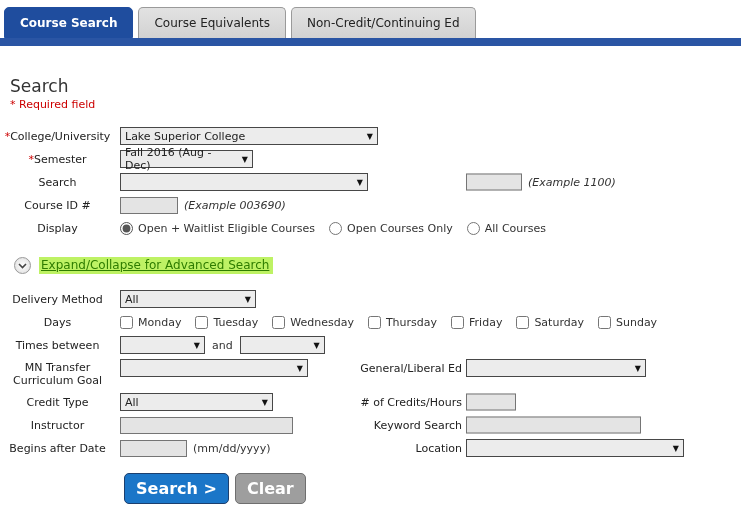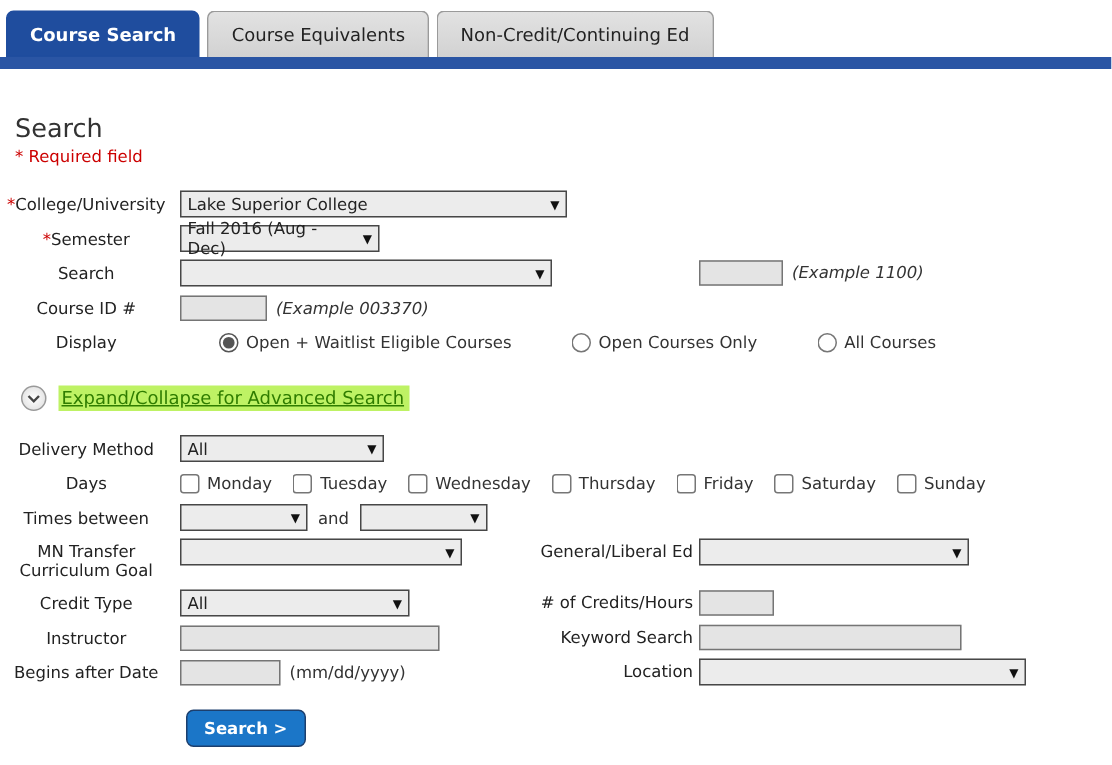--- a/index.html
+++ b/index.html
@@ -75,21 +75,21 @@
     color: #2f7d00; text-decoration: underline; font-size: 12px;
     background: #bef264; padding: 1px 4px 2px 2px; cursor: pointer;
   }
 
   .mn-row { min-height: 30px; margin-bottom: 4px; }
   .mn-row .c2l, .mn-row .c2c { top: 9px; }
 
   
   .btn-row { margin: 16px 0 0 124px; display: flex; }
   .btn {
-    font-family: inherit; font-size: 11px; font-weight: bold; color: #fff;
+    font-family: inherit; font-size: 16px; font-weight: bold; color: #fff;
     border-radius: 5px; padding: 5px 11px; margin-right: 6px; cursor: pointer;
   }
   .btn.search { background: #1b76c8; border: 1px solid #1c3f6e; }
   .btn.clear  { background: #9e9e9e; border: 1px solid #6f6f6f; }
 </style>
 </head>
 <body>
 
 <div class="tabs">
   <div class="tab active">Course Search</div>
@@ -127,24 +127,24 @@
     </div>
     <div class="c2c">
       <input class="inp iw56" value="" style="">
       <span class="example">(Example 1100)</span>
     </div>
   </div>
 
   <div class="row">
     <div class="lbl">Course ID #</div>
     <input class="inp iw58" value="" style="">
-    <span class="example">(Example 003370)</span>
-  </div>
-
-  <div class="row" style="margin-bottom:20px;gap:26px;">
+    <span class="example">(Example 003690)</span>
+  </div>
+
+  <div class="row" style="margin-bottom:20px;">
     <div class="lbl">Display</div>
     <label class="opt">
       <input type="radio" name="display" checked="" style="">
       <span>Open + Waitlist Eligible Courses</span>
     </label>
     <label class="opt">
       <input type="radio" name="display" style="">
       <span>Open Courses Only</span>
     </label>
     <label class="opt">
@@ -262,15 +262,16 @@
     <div class="c2c">
       <div class="sel w218">
         <span></span>
         <span class="arrow">▼</span>
       </div>
     </div>
   </div>
 
   <div class="btn-row">
     <button class="btn search">Search &gt;</button>
+    <button class="btn clear">Clear</button>
   </div>
 
 </div>
 
 </body></html>

